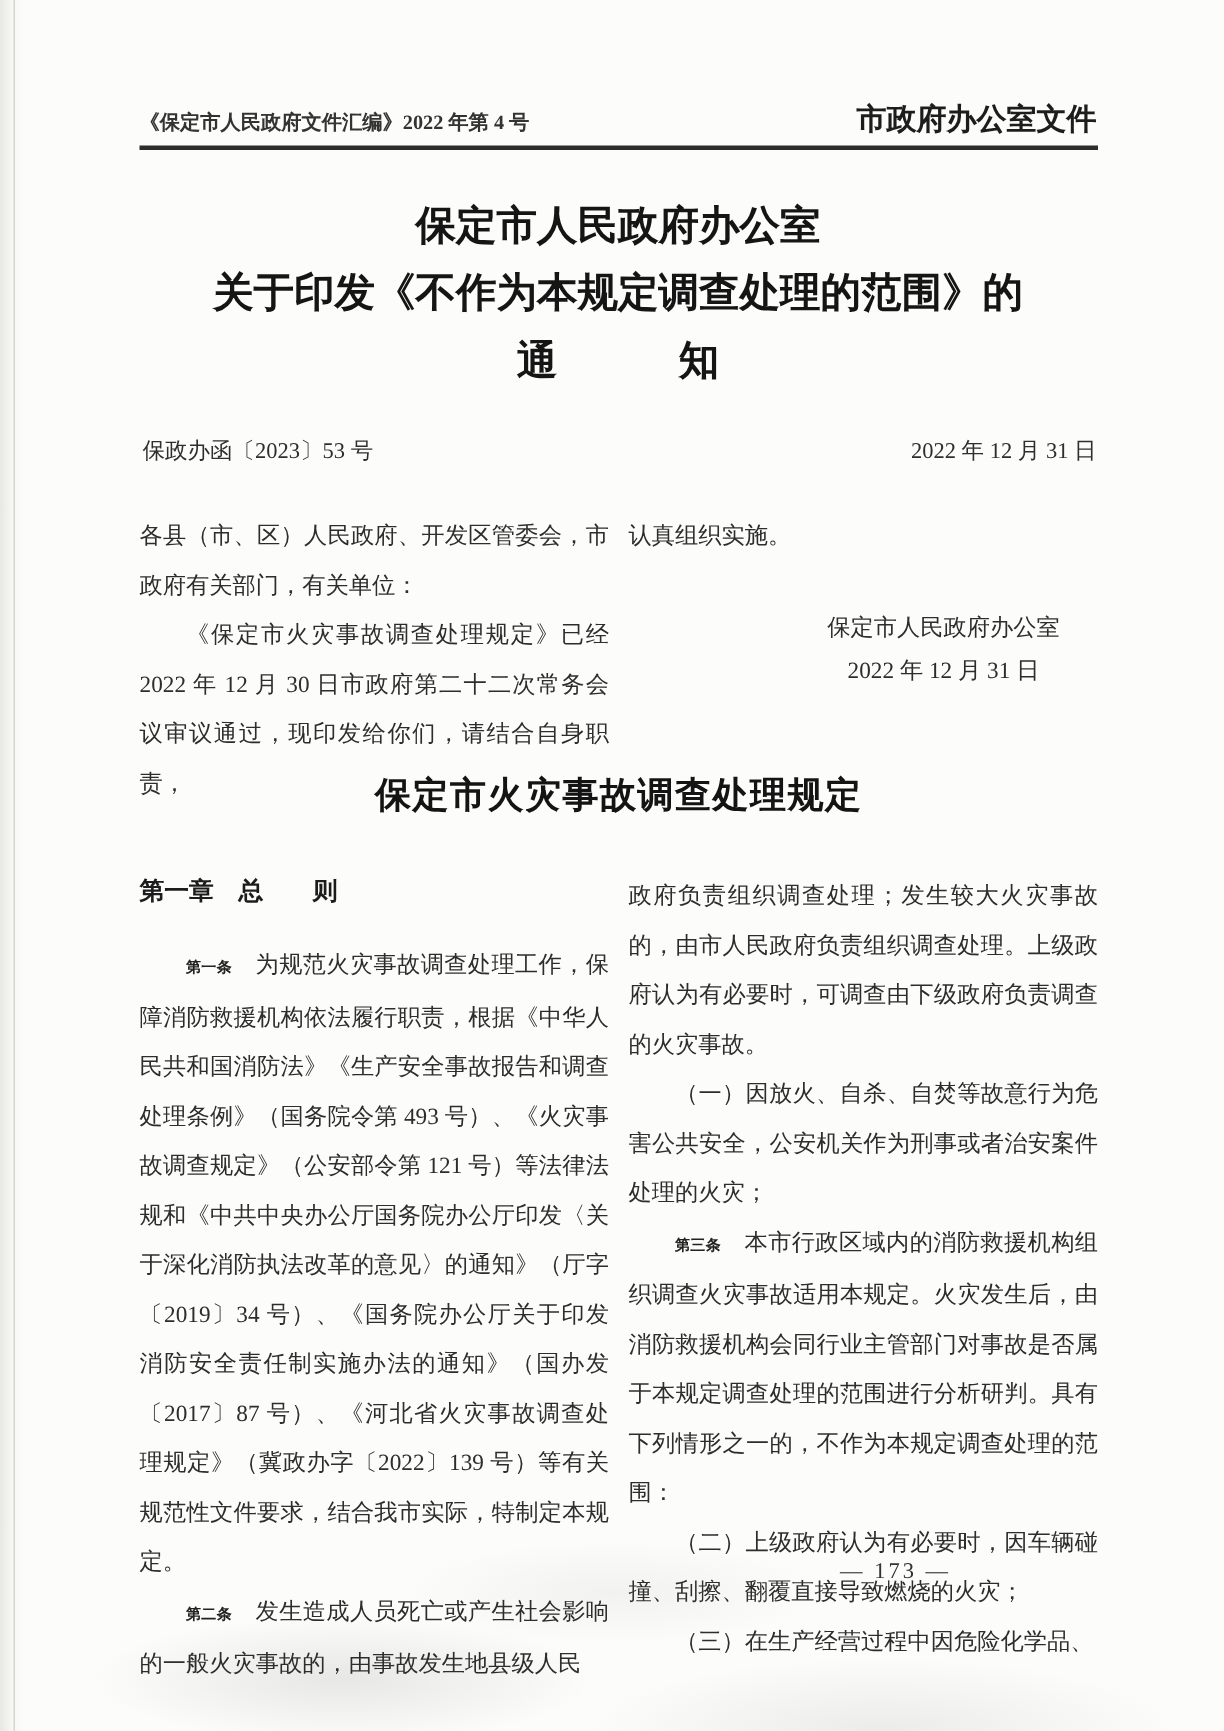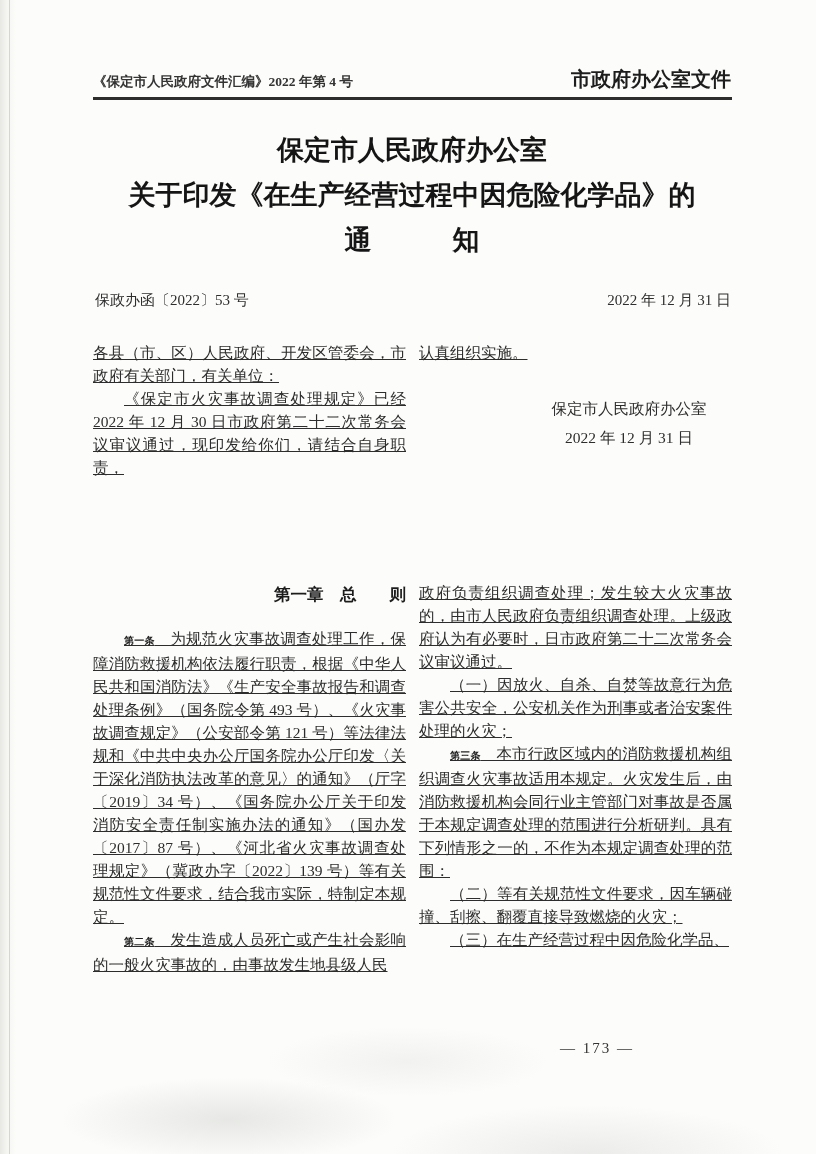--- a/index.html
+++ b/index.html
@@ -48,40 +48,40 @@
     display: flex; justify-content: space-between; align-items: baseline;
     font-size: 15px; color: #2e2e2e;
   }
   .cols { position: absolute; left: 93px; width: 639px; display: flex; }
   .col { width: 313px; }
   .col.left { margin-right: 13px; }
   .section-a { top: 341px; }
   .section-b { top: 581px; }
   .col p {
     margin: 0; text-align: justify;
-    font-size: 15.5px; line-height: 23px; color: #2d2d2d; text-decoration: underline;
+    font-size: 15.5px; line-height: 33px; color: #2d2d2d;
   }
   .col p.indent { text-indent: 2em; }
   .b-label {
     font-weight: 700; color: #222;
     font-family: "Liberation Sans", "DejaVu Sans", sans-serif;
     font-size: 10px;
   }
   .signature {
     margin-top: 30px; margin-left: 110px; width: 200px;
     text-align: center; font-size: 15.5px; line-height: 29px; color: #2d2d2d;
   }
   .reg-title {
     position: absolute; top: 514px; left: 93px; width: 639px;
     text-align: center; font-size: 24px; font-weight: 700; color: #141414;
     letter-spacing: 1px;
     font-family: "Liberation Serif", "DejaVu Serif", serif;
   }
   .chapter {
-    height: 46px; text-align: right;
+    height: 46px; text-align: left;
     font-weight: 700; font-size: 16.5px; line-height: 26px; color: #1c1c1c;
     font-family: "Liberation Sans", "DejaVu Sans", sans-serif;
   }
   .footer-pagenum {
     position: absolute; top: 1040px; left: 560px; width: 160px;
     font-size: 15px; letter-spacing: 2px; color: #333;
   }
 </style>
 </head>
 <body>
@@ -90,53 +90,54 @@
   <div class="scan-edge"></div>
 
   <div class="header">
     <span class="header-left">《保定市人民政府文件汇编》2022 年第 4 号</span>
     <span class="header-right">市政府办公室文件</span>
   </div>
   <div class="header-rule"></div>
 
   <div class="notice-title">
     <div>保定市人民政府办公室</div>
-    <div>关于印发《在生产经营过程中因危险化学品》的</div>
+    <div>关于印发《不作为本规定调查处理的范围》的</div>
     <div>通　　　知</div>
   </div>
 
   <div class="docnum-row">
-    <span>保政办函〔2022〕53 号</span>
+    <span>保政办函〔2023〕53 号</span>
     <span>2022 年 12 月 31 日</span>
   </div>
 
   <div class="cols section-a">
     <div class="col left">
       <p>各县（市、区）人民政府、开发区管委会，市政府有关部门，有关单位：</p>
       <p class="indent">《保定市火灾事故调查处理规定》已经 2022 年 12 月 30 日市政府第二十二次常务会议审议通过，现印发给你们，请结合自身职责，</p>
     </div>
     <div class="col right">
       <p>认真组织实施。</p>
       <div class="signature">
         <div>保定市人民政府办公室</div>
         <div>2022 年 12 月 31 日</div>
       </div>
     </div>
   </div>
 
+  <div class="reg-title">保定市火灾事故调查处理规定</div>
 
   <div class="cols section-b">
     <div class="col left">
       <div class="chapter">第一章　总　　则</div>
       <p class="indent"><span class="b-label">第一条</span><span>　为规范火灾事故调查处理工作，保障消防救援机构依法履行职责，根据《中华人民共和国消防法》《生产安全事故报告和调查处理条例》（国务院令第 493 号）、《火灾事故调查规定》（公安部令第 121 号）等法律法规和《中共中央办公厅国务院办公厅印发〈关于深化消防执法改革的意见〉的通知》（厅字〔2019〕34 号）、《国务院办公厅关于印发消防安全责任制实施办法的通知》（国办发〔2017〕87 号）、《河北省火灾事故调查处理规定》（冀政办字〔2022〕139 号）等有关规范性文件要求，结合我市实际，特制定本规定。</span></p>
       <p class="indent"><span class="b-label">第二条</span><span>　发生造成人员死亡或产生社会影响的一般火灾事故的，由事故发生地县级人民</span></p>
     </div>
     <div class="col right">
-      <p>政府负责组织调查处理；发生较大火灾事故的，由市人民政府负责组织调查处理。上级政府认为有必要时，日市政府第二十二次常务会议审议通过。</p>
+      <p>政府负责组织调查处理；发生较大火灾事故的，由市人民政府负责组织调查处理。上级政府认为有必要时，可调查由下级政府负责调查的火灾事故。</p>
       <p class="indent">（一）因放火、自杀、自焚等故意行为危害公共安全，公安机关作为刑事或者治安案件处理的火灾；</p>
       <p class="indent"><span class="b-label">第三条</span><span>　本市行政区域内的消防救援机构组织调查火灾事故适用本规定。火灾发生后，由消防救援机构会同行业主管部门对事故是否属于本规定调查处理的范围进行分析研判。具有下列情形之一的，不作为本规定调查处理的范围：</span></p>
-      <p class="indent">（二）等有关规范性文件要求，因车辆碰撞、刮擦、翻覆直接导致燃烧的火灾；</p>
+      <p class="indent">（二）上级政府认为有必要时，因车辆碰撞、刮擦、翻覆直接导致燃烧的火灾；</p>
       <p class="indent">（三）在生产经营过程中因危险化学品、</p>
     </div>
   </div>
 
   <div class="footer-pagenum">— 173 —</div>
 </div>
 
 </body></html>

